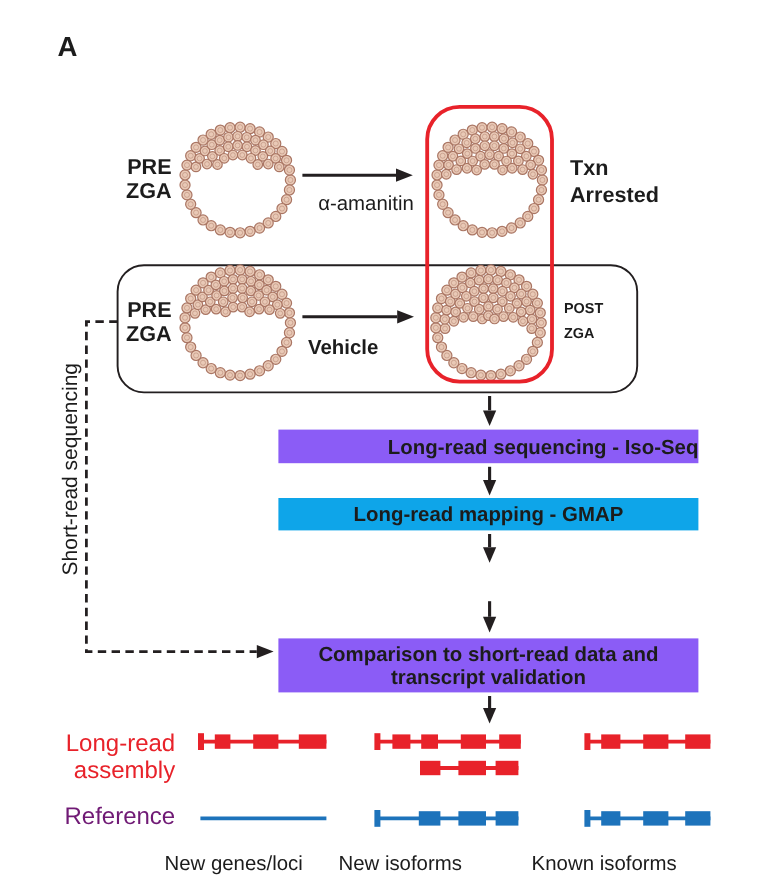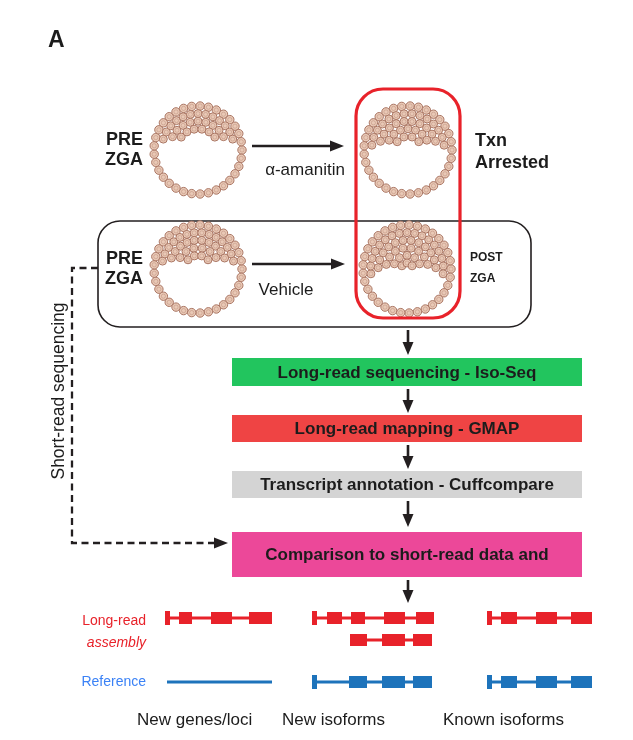--- a/index.html
+++ b/index.html
@@ -6,31 +6,31 @@
   .stage{position:relative;width:633px;height:740px;background:#ffffff;overflow:hidden;
          font-family:"Liberation Sans",sans-serif;color:#1c1c1c;}
   .stage svg{position:absolute;left:0;top:0;}
   .lbl{position:absolute;white-space:nowrap;}
   .panel{left:48px;top:26px;font-size:23px;font-weight:bold;letter-spacing:.5px;}
   .pre-top{left:93px;top:129px;width:50px;text-align:right;font-size:18px;font-weight:bold;line-height:20px;}
   .txn{left:475px;top:129px;font-size:18px;font-weight:bold;line-height:22px;}
   .pre-bot{left:93px;top:248px;width:50px;text-align:right;font-size:18px;font-weight:bold;line-height:20px;}
   .post{left:470px;top:247px;font-size:12px;font-weight:bold;line-height:21px;}
   .alpha{left:244px;top:160px;width:122px;text-align:center;font-size:17px;}
-  .vehicle{left:236px;top:280px;width:100px;text-align:center;font-size:17px;}
+  .vehicle{left:236px;top:280px;width:100px;text-align:center;font-size:17px;font-weight:bold;}
   .side{left:-37px;top:381px;width:190px;height:20px;text-align:center;font-size:17.5px;
         transform:rotate(-90deg);}
   .step{position:absolute;left:232px;width:350px;display:flex;flex-direction:column;
         justify-content:center;align-items:center;font-size:17px;font-weight:bold;
         line-height:19px;text-align:center;}
   .s1{top:358px;height:28px;}
   .s2{top:415px;height:27px;}
   .s3{top:471px;height:27px;}
   .s4{top:532px;height:45px;}
-  .leg{position:absolute;left:30px;width:116px;text-align:right;font-size:14px;line-height:21px;}
+  .leg{position:absolute;left:30px;width:116px;text-align:right;font-size:20px;line-height:21px;}
   .cat{position:absolute;top:710px;font-size:17px;}
 </style>
 </head>
 <body>
 
 <div class="stage">
 
   <svg id="fig-svg" width="633" height="740" viewBox="0 0 633 740">
       <rect x="98" y="221" width="433" height="106" rx="22" fill="none" stroke="#231f20" stroke-width="1.6"></rect>
       <g>
@@ -696,34 +696,32 @@
 
   <div class="lbl post">
     <span style="display:block">POST</span>
     <span style="display:block">ZGA</span>
   </div>
 
   <div class="lbl vehicle">Vehicle</div>
 
   <div class="lbl side">Short-read sequencing</div>
 
-  <div class="step s1" style="background: #22c55e;">
+  <div class="step s1" style="background: #8b5cf6; align-items: flex-end;">
     <span>Long-read sequencing - Iso-Seq</span>
   </div>
-  <div class="step s2" style="background: #ef4444;">
+  <div class="step s2" style="background: #0ea5e9;">
     <span>Long-read mapping - GMAP</span>
   </div>
-  <div class="step s3" style="background: rgb(212, 212, 212);">
-    <span>Transcript annotation - Cuffcompare</span>
+  <div class="step s4" style="background: #8b5cf6;">
+    <span>Comparison to short-read data and</span>
+    <span>transcript validation</span>
   </div>
-  <div class="step s4" style="background: #ec4899;">
-    <span>Comparison to short-read data and</span>
-  </div>
 
   <div class="leg" style="top: 610px; color: rgb(232, 34, 42);">Long-read</div>
-  <div class="leg" style="top: 632px; color: rgb(232, 34, 42); font-style: italic;">assembly</div>
-  <div class="leg" style="top: 671px; color: #3b82f6;">Reference</div>
+  <div class="leg" style="top: 632px; color: rgb(232, 34, 42);">assembly</div>
+  <div class="leg" style="top: 671px; color: #701a75;">Reference</div>
 
   <div class="cat" style="left:137px;width:160px">New genes/loci</div>
   <div class="cat" style="left:282px;width:160px">New isoforms</div>
   <div class="cat" style="left:443px;width:165px">Known isoforms</div>
 
 </div>
 
 </body></html>

